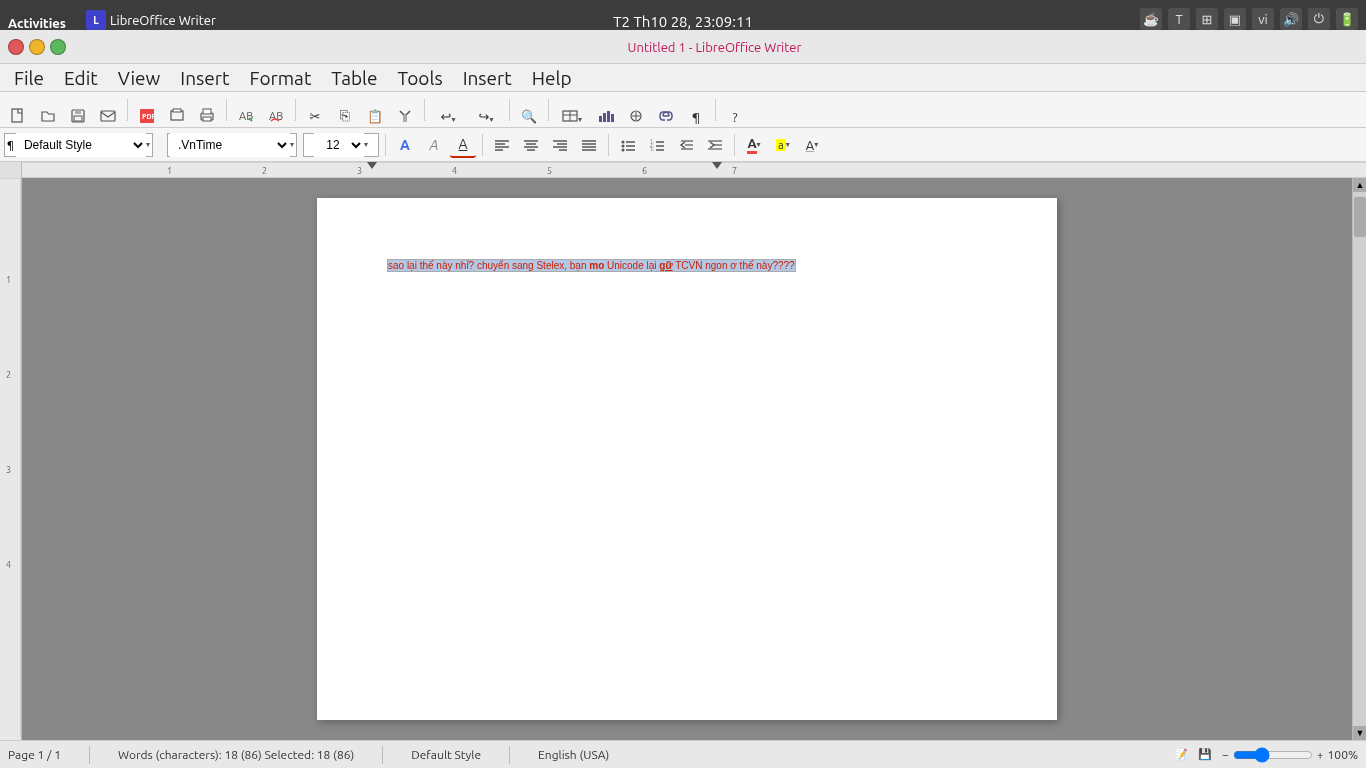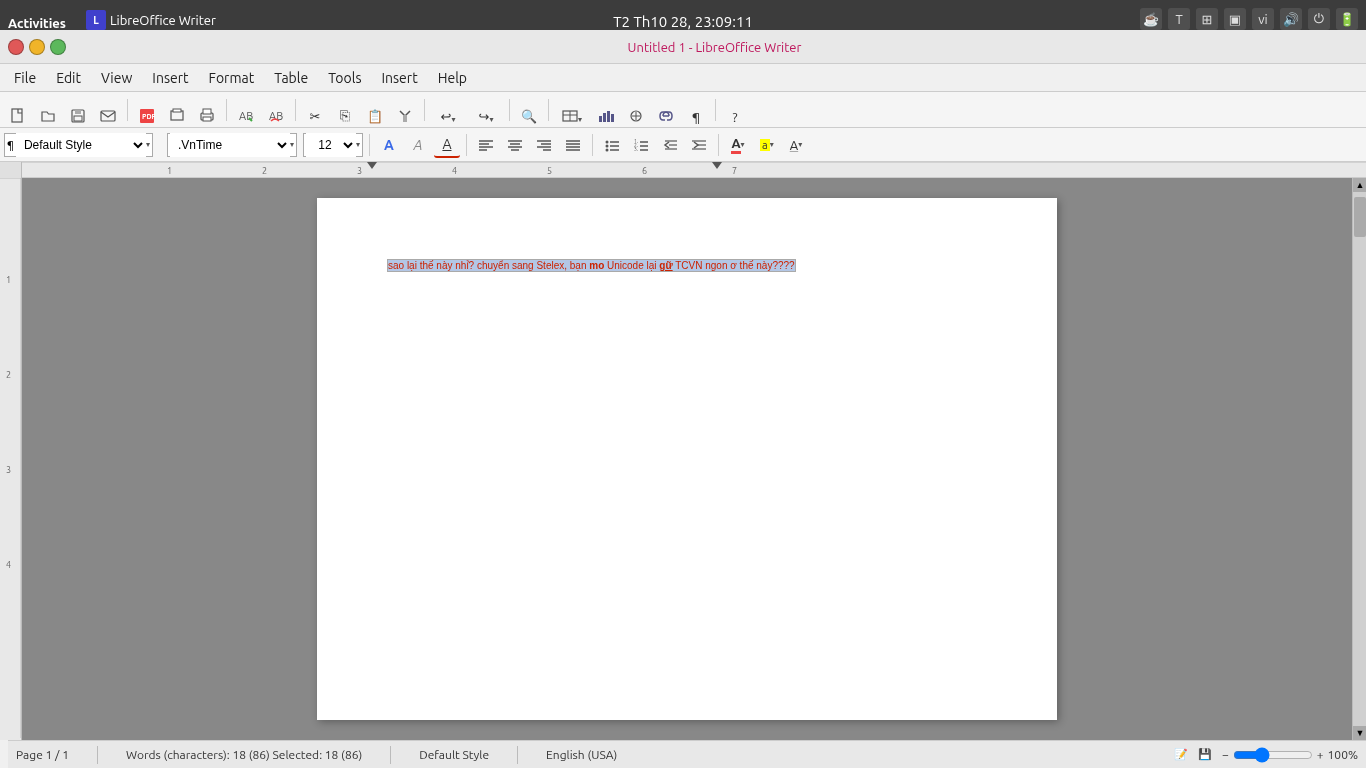--- a/index.html
+++ b/index.html
@@ -97,21 +97,21 @@
     #menubar {
       background: #f0f0f0;
       height: 28px;
       display: flex;
       align-items: center;
       border-bottom: 1px solid #ccc;
       padding: 0 4px;
     }
     .menu-item {
       padding: 4px 10px;
-      font-size: 14px;
+      font-size: 19px;
       color: #222;
       cursor: pointer;
       border-radius: 3px;
     }
 
     
     #toolbar1 {
       background: #f5f5f5;
       height: 36px;
       display: flex;
@@ -263,21 +263,20 @@
     #statusbar {
       height: 28px;
       background: #e8e8e8;
       border-top: 1px solid #ccc;
       display: flex;
       align-items: center;
       padding: 0 8px;
       font-size: 12px;
       color: #333;
       gap: 28px;
-      margin-left: 8px;
     }
     .status-sep {
       width: 1px;
       height: 18px;
       background: #bbb;
     }
     .status-right {
       margin-left: auto;
       display: flex;
       align-items: center;
@@ -460,21 +459,21 @@
       <option>Default Style</option>
     </select>
     <span class="drop-arrow">▾</span>
   </div>
   <div style="display:flex;align-items:center;border:1px solid #aaa;background:white;padding:0 2px;height:24px;margin-left:11px;">
     <select class="font-select" style="border:none;outline:none;">
       <option>.VnTime</option>
     </select>
     <span class="drop-arrow">▾</span>
   </div>
-  <div style="display:flex;align-items:center;border:1px solid #aaa;background:white;padding:0 2px;height:24px;margin-left:3px;">
+  <div style="display:flex;align-items:center;border:1px solid #aaa;background:white;padding:0 10px;height:24px;margin-left:3px;">
     <select class="size-select" style="border:none;outline:none;">
       <option>12</option>
     </select>
     <span class="drop-arrow">▾</span>
   </div>
   <div class="tb-separator"></div>
   <div class="fmt-btn" title="Bold" style="font-weight:bold;font-size:14px;color:#3a6ae8;">A</div>
   <div class="fmt-btn" title="Italic" style="font-style:italic;font-size:14px;color:#888;">A</div>
   <div class="fmt-btn" title="Underline" style="text-decoration:underline;font-size:14px;color:#333;border-bottom:2px solid #cc2200;">A</div>
   <div class="tb-separator"></div>

